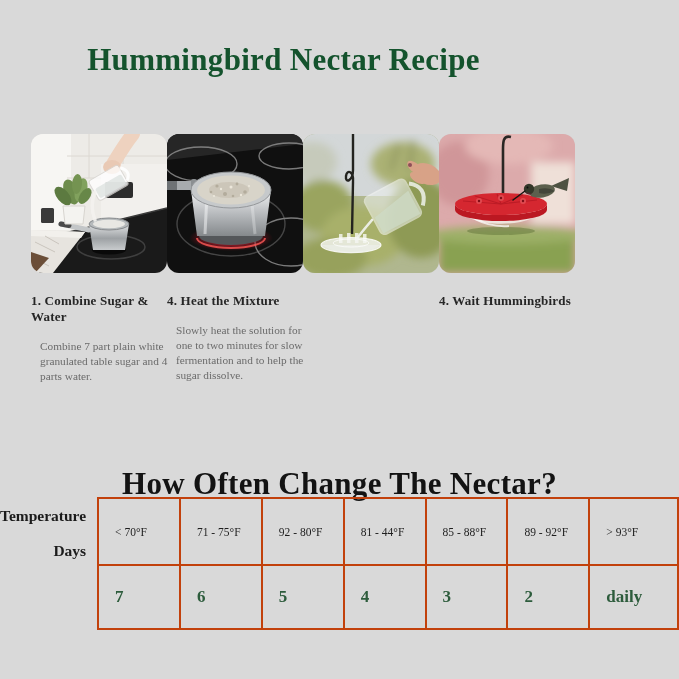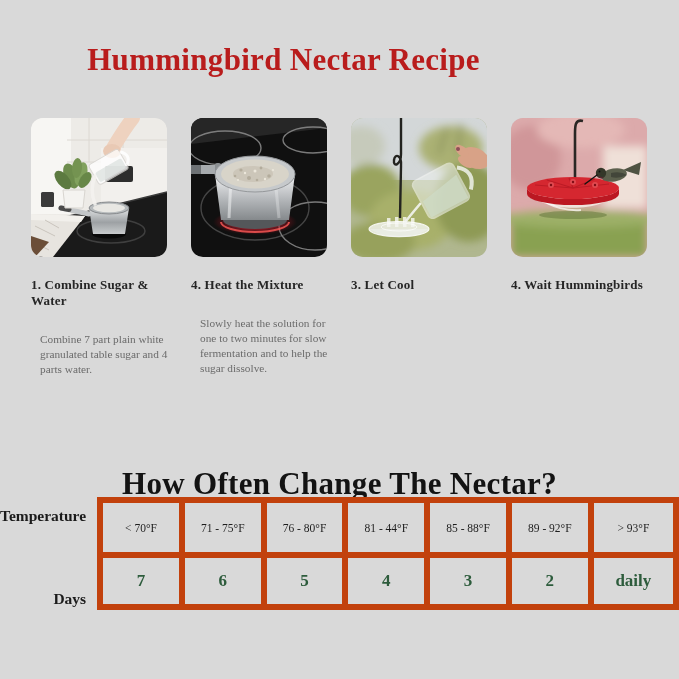--- a/index.html
+++ b/index.html
@@ -2,42 +2,42 @@
 <html><head>
 <meta charset="utf-8">
 <style>
   html,body{margin:0;padding:0;background:#d9d9d9;}
   .page{
     position:relative;width:679px;height:679px;background:#d9d9d9;
     font-family:"Liberation Serif","DejaVu Serif",serif;overflow:hidden;
   }
   .main-title{
     position:absolute;top:42px;left:0;width:567px;text-align:center;
-    font-size:31px;font-weight:bold;color:#b91c1c;letter-spacing:.3px;
+    font-size:31px;font-weight:bold;color:#14532d;letter-spacing:.3px;
   }
   .steps{
-    position:absolute;top:118px;left:31px;
-    display:grid;grid-template-columns:repeat(4,136px);column-gap:24px;
+    position:absolute;top:134px;left:31px;
+    display:grid;grid-template-columns:repeat(4,136px);
   }
   .photo-wrap{width:136px;height:139px;border-radius:12px;overflow:hidden;background:#cfcfcf;}
   .photo-wrap svg{display:block;width:136px;height:139px;}
   .step-title{margin-top:20px;font-size:13px;font-weight:bold;color:#262626;letter-spacing:.2px;}
-  .step-body{margin-top:23px;padding-left:9px;width:136px;font-size:11.3px;line-height:1.33;color:#6b6b6b;}
+  .step-body{margin-top:14px;padding-left:9px;width:136px;font-size:11.3px;line-height:1.33;color:#6b6b6b;}
   .section-title{
     position:absolute;top:426px;left:0;width:679px;text-align:center;
     font-size:31px;font-weight:bold;color:#131313;letter-spacing:.3px;margin-top:40px;
   }
   .freq{position:absolute;top:497px;left:0;display:flex;align-items:flex-start;}
   .labels{width:112px;}
   .row-label{display:flex;justify-content:flex-end;align-items:center;padding-right:11px;
     font-weight:bold;color:#1b1b1b;font-size:15.5px;}
   .label-temp{height:37px;}
-  .label-days{height:34px;margin-top:48px;}
+  .label-days{height:34px;}
   table.freq-table{border-collapse:collapse;table-layout:fixed;}
-  table.freq-table td{border:6px solid #c2410c;text-align:center;vertical-align:middle;padding:8px;width:73px;}
+  table.freq-table td{border:2px solid #c2410c;vertical-align:middle;padding:16px;width:73px;}
   tr.temp-row td{height:33px;font-size:11.5px;color:#1e1e1e;}
   tr.days-row td{height:30px;font-size:17px;font-weight:bold;color:#2d5c3c;}
 </style>
 </head>
 <body>
 
 <div class="page">
 
   <div class="main-title">Hummingbird Nectar Recipe</div>
 
@@ -192,21 +192,20 @@
           </g>
           <path d="M69,86 C63,93 57,100 53,106" stroke="#f2f4f1" stroke-width="2.6" fill="none" opacity="0.9" stroke-linecap="round"></path>
           <g fill="#d8a287">
             <ellipse cx="124" cy="40" rx="15" ry="10" transform="rotate(24 124 40)"></ellipse>
             <ellipse cx="111" cy="33" rx="8" ry="4.5" transform="rotate(40 111 33)"></ellipse>
             <ellipse cx="115" cy="44" rx="9" ry="4.5" transform="rotate(30 115 44)"></ellipse>
           </g>
           <circle cx="107" cy="31" r="2" fill="#8e4f58"></circle>
         </svg>
       </div>
-      <div class="step-title">3. Let Cool</div>
     </div>
 
     <div class="step">
       <div class="photo-wrap" aria-label="photo-hummingbird-drinking-at-red-saucer-feeder">
         <svg viewBox="0 0 136 139">
           <defs>
             <filter id="f4" x="-30%" y="-30%" width="160%" height="160%">
                 <feGaussianBlur stdDeviation="4"></feGaussianBlur>
               </filter>
           </defs>
@@ -258,21 +257,21 @@
   <div class="freq">
     <div class="labels">
       <div class="row-label label-temp">Temperature</div>
       <div class="row-label label-days">Days</div>
     </div>
     <table class="freq-table">
       <tbody>
         <tr class="temp-row">
           <td>&lt; 70°F</td>
           <td>71 - 75°F</td>
-          <td>76 - 80°F</td>
+          <td>92 - 80°F</td>
           <td>81 - 44°F</td>
           <td>85 - 88°F</td>
           <td>89 - 92°F</td>
           <td>&gt; 93°F</td>
         </tr>
         <tr class="days-row">
           <td>7</td>
           <td>6</td>
           <td>5</td>
           <td>4</td>

